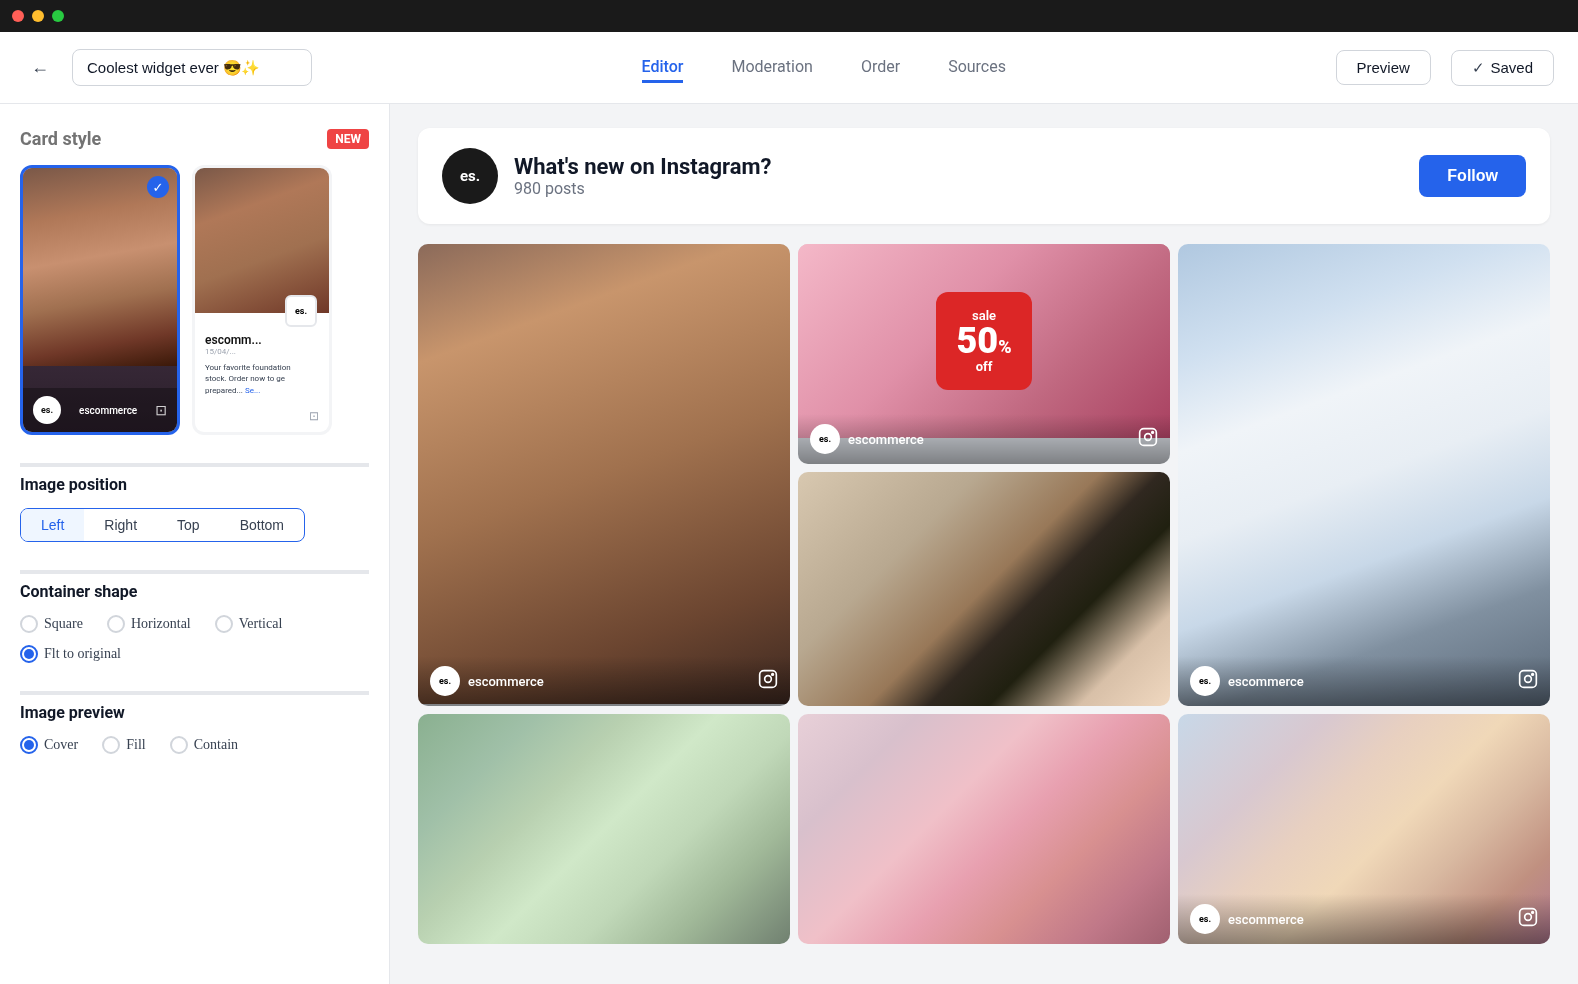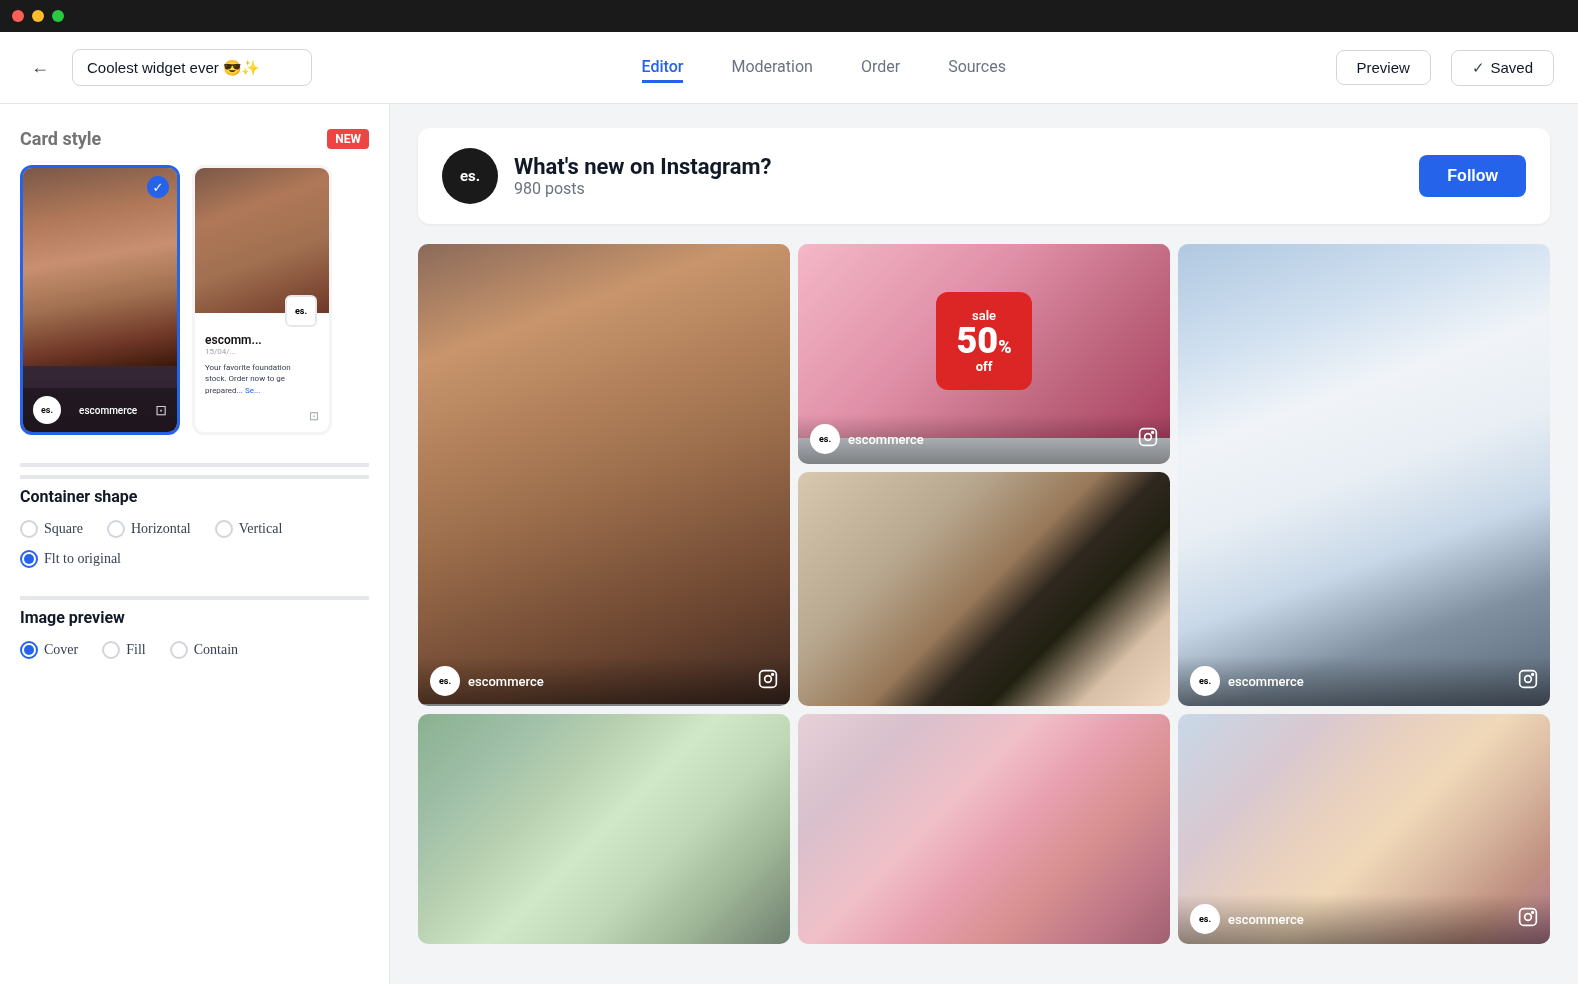--- a/index.html
+++ b/index.html
@@ -542,20 +542,29 @@
             <div class="card-preview-2-footer">
               <span style="font-size:12px;color:#9ca3af;">⊡</span>
             </div>
           </div>
         </div>
       </div>
     </div>
 
     <div class="divider"></div>
 
+    <div class="section">
+      <div class="section-title">Image position</div>
+      <div class="segmented-control">
+        <button class="seg-btn active">Left</button>
+        <button class="seg-btn">Right</button>
+        <button class="seg-btn">Top</button>
+        <button class="seg-btn">Bottom</button>
+      </div>
+    </div>
 
     <div class="divider"></div>
 
     <div class="section">
       <div class="section-title">Container shape</div>
       <div class="radio-group">
         <label class="radio-item">
           <div class="radio-circle"></div>
           <span class="radio-label">Square</span>
         </label>

